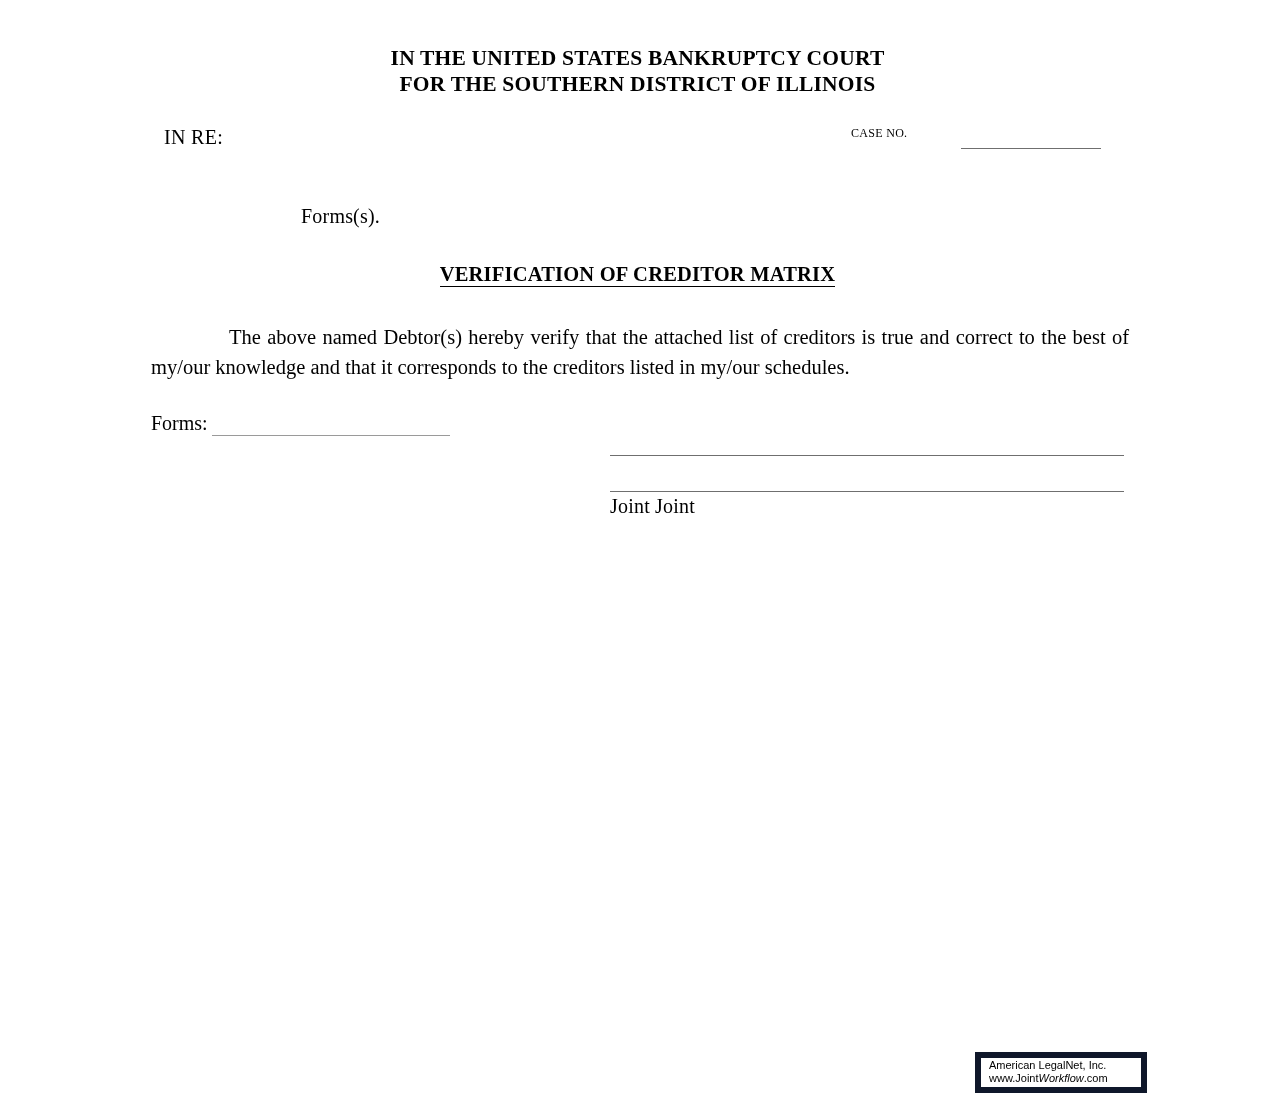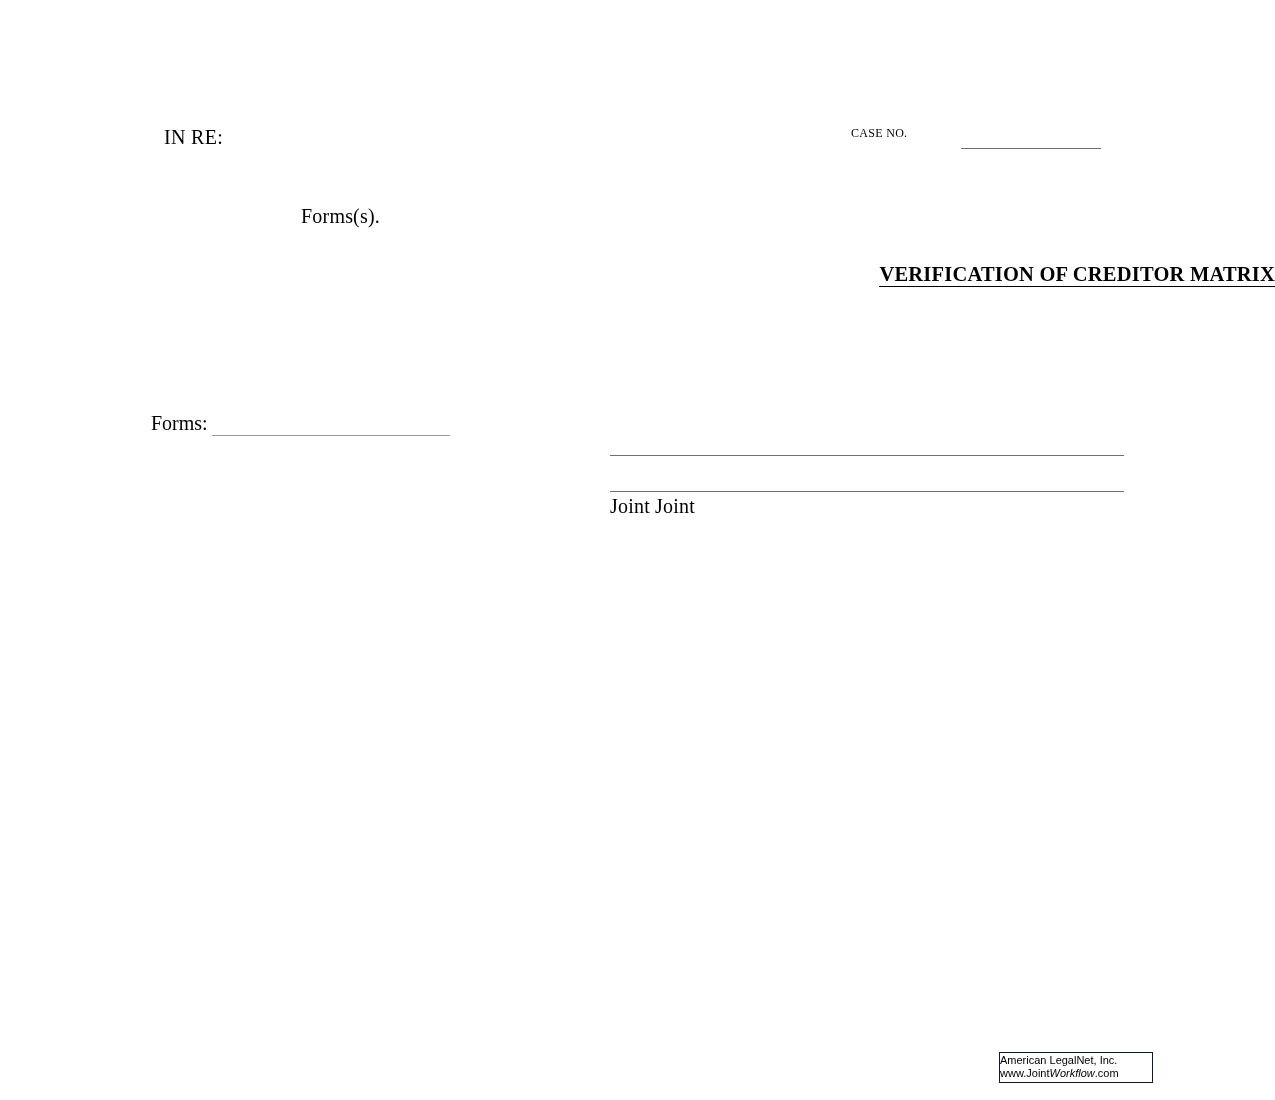--- a/index.html
+++ b/index.html
@@ -70,21 +70,21 @@
     left: 301px;
     font-size: 20px;
     letter-spacing: 0.2px;
   }
 
   .doc-title {
     position: absolute;
     top: 263px;
     left: 0;
     width: 1275px;
-    text-align: right;
+    text-align: center;
     font-size: 20.5px;
     font-weight: bold;
     letter-spacing: 0.2px;
   }
   .doc-title span {
     border-bottom: 1.5px solid #000;
     padding-bottom: 1px;
   }
 
   .body-text {
@@ -138,51 +138,55 @@
   }
   .sig-gap {
     height: 35px;
   }
 
   .legalnet-stamp {
     position: absolute;
     left: 975px;
     top: 1052px;
     width: 150px;
-    border: 1px solid #0f172a;
+    border: 6px solid #0f172a;
     background: #ffffff;
-    padding: 1px 2px 2px 0;
+    padding: 1px 2px 2px 8px;
     font-family: "Liberation Sans", sans-serif;
     font-size: 11px;
     line-height: 13px;
     color: #000;
-    margin-left: 24px;
   }
   .legalnet-stamp .l2 .ital {
     font-style: italic;
   }
 </style>
 </head>
 <body>
 
 <div class="page">
 
+  <div class="court-header">
+    <span>IN THE UNITED STATES BANKRUPTCY COURT</span>
+    <span class="line2">FOR THE SOUTHERN DISTRICT OF ILLINOIS</span>
+  </div>
 
   <div class="inre-row">
     <div class="inre-label">IN RE:</div>
     <div class="case-no-label">CASE NO.</div>
     <div class="case-no-line"></div>
   </div>
 
   <div class="debtors-label">Forms(s).</div>
 
   <div class="doc-title">
     <span>VERIFICATION OF CREDITOR MATRIX</span>
   </div>
 
+  <div class="body-text">The above named Debtor(s) hereby verify that the attached list of creditors is true and correct to the best of my/our knowledge and that it corresponds to the creditors listed in my/our schedules.</div>
 
   <div class="date-row">
     <div class="date-label">Forms:</div>
     <div class="date-line"></div>
   </div>
 
   <div class="sig-block">
     <div class="sig-line"></div>
     <div class="sig-gap"></div>
     <div class="sig-line"></div>

